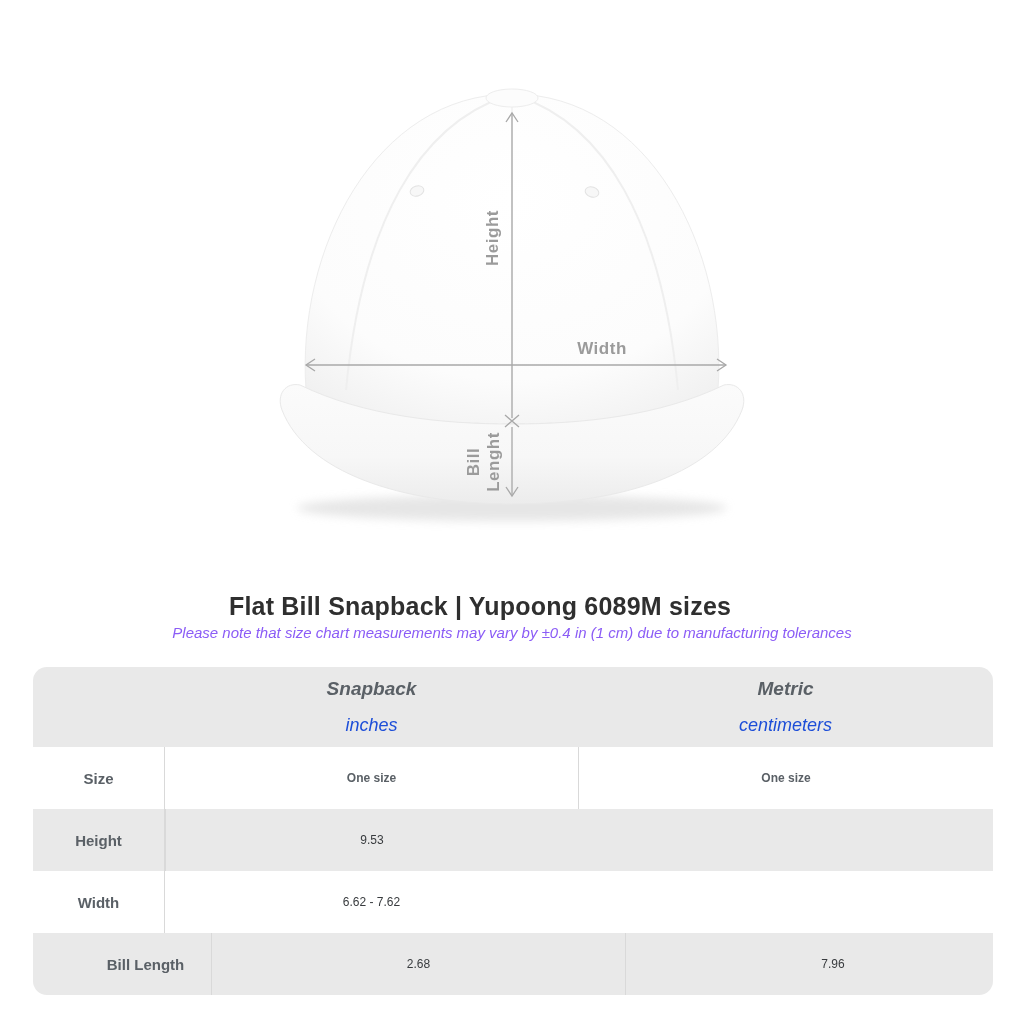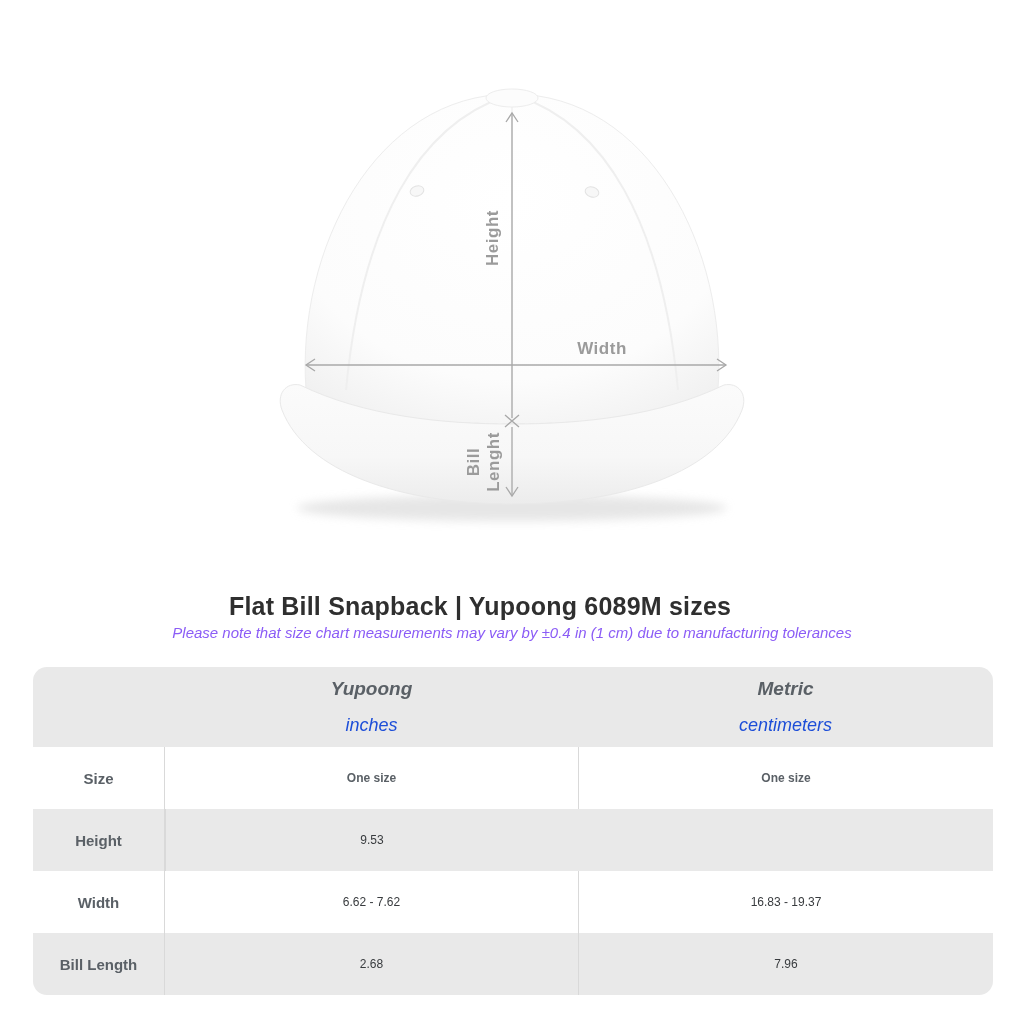--- a/index.html
+++ b/index.html
@@ -27,21 +27,21 @@
     display:grid;grid-template-columns:132px 413px 415px;
     background:#e9e9e9;height:80px;border-radius:14px 14px 0 0;
   }
   .th{display:flex;flex-direction:column;justify-content:center;align-items:center;}
   .th-label{font-size:19px;font-weight:700;font-style:italic;color:#5a6066;}
   .th-unit{font-size:18px;font-style:italic;color:#1d4ed8;margin-top:15px;}
   .trow{
     display:grid;grid-template-columns:132px 413px 415px;height:62px;align-items:stretch;
   }
   .trow:nth-child(even){background:#e9e9e9;}
-  .trow:last-child{border-radius:0 0 14px 14px;}
+  .trow:last-child{border-radius:0 0 14px 14px;padding-left:47px;}
   .cell{display:flex;align-items:center;justify-content:center;text-align:right;}
   .cell-label{font-size:15px;font-weight:700;color:#5a6066;border-right:1px solid #d9d9d9;}
   .cell-val{font-size:12px;color:#383b3e;}
   .cell-metric{border-left:1px solid #d9d9d9;}
   .trow:first-child .cell-val{font-weight:700;color:#5a6066;}
 </style>
 </head>
 <body>
 
 <div class="hat-figure">
@@ -108,21 +108,21 @@
   </svg>
 </div>
 
 <div class="title">Flat Bill Snapback | Yupoong 6089M sizes</div>
 <div class="subtitle">Please note that size chart measurements may vary by ±0.4 in (1 cm) due to manufacturing tolerances</div>
 
 <div class="size-table">
   <div class="thead">
     <div class="th"></div>
     <div class="th">
-      <div class="th-label">Yupoong</div>
+      <div class="th-label">Snapback</div>
       <div class="th-unit">inches</div>
     </div>
     <div class="th">
       <div class="th-label">Metric</div>
       <div class="th-unit">centimeters</div>
     </div>
   </div>
 
   <div class="tbody">
     <div class="trow">
@@ -130,21 +130,20 @@
       <div class="cell cell-val">One size</div>
       <div class="cell cell-val cell-metric">One size</div>
     </div>
     <div class="trow">
       <div class="cell cell-label">Height</div>
       <div class="cell cell-val cell-metric">9.53</div>
     </div>
     <div class="trow">
       <div class="cell cell-label">Width</div>
       <div class="cell cell-val">6.62 - 7.62</div>
-      <div class="cell cell-val cell-metric">16.83 - 19.37</div>
     </div>
     <div class="trow">
       <div class="cell cell-label">Bill Length</div>
       <div class="cell cell-val">2.68</div>
       <div class="cell cell-val cell-metric">7.96</div>
     </div>
   </div>
 </div>
 
 </body></html>

